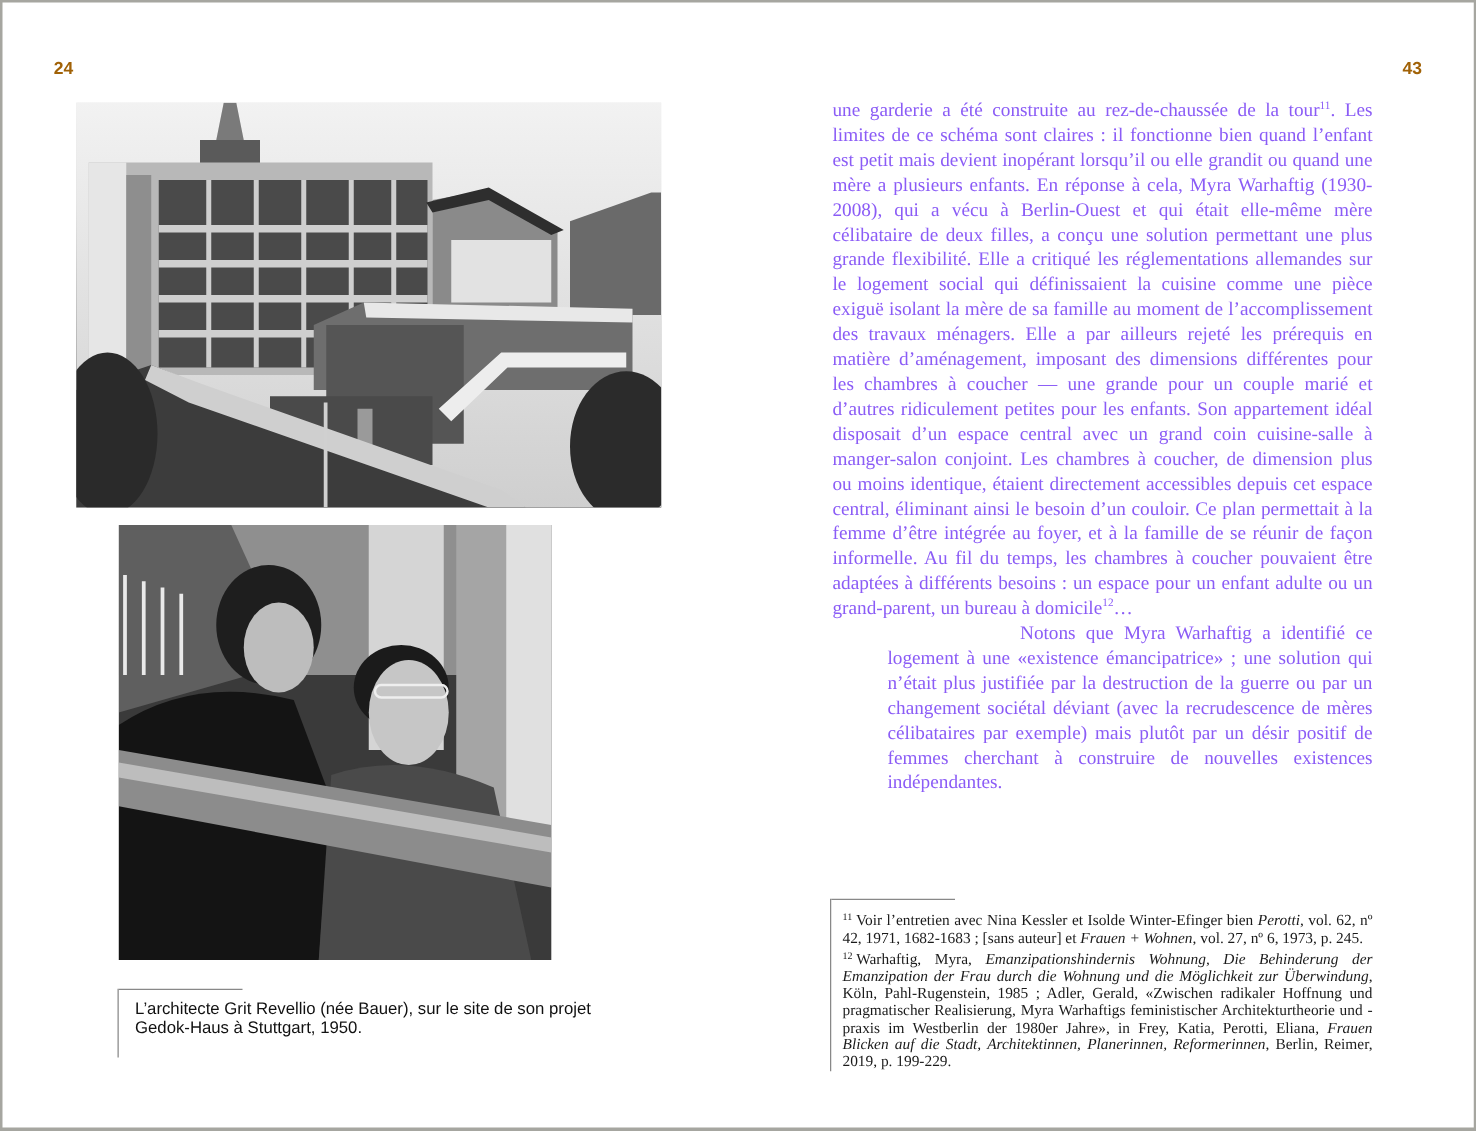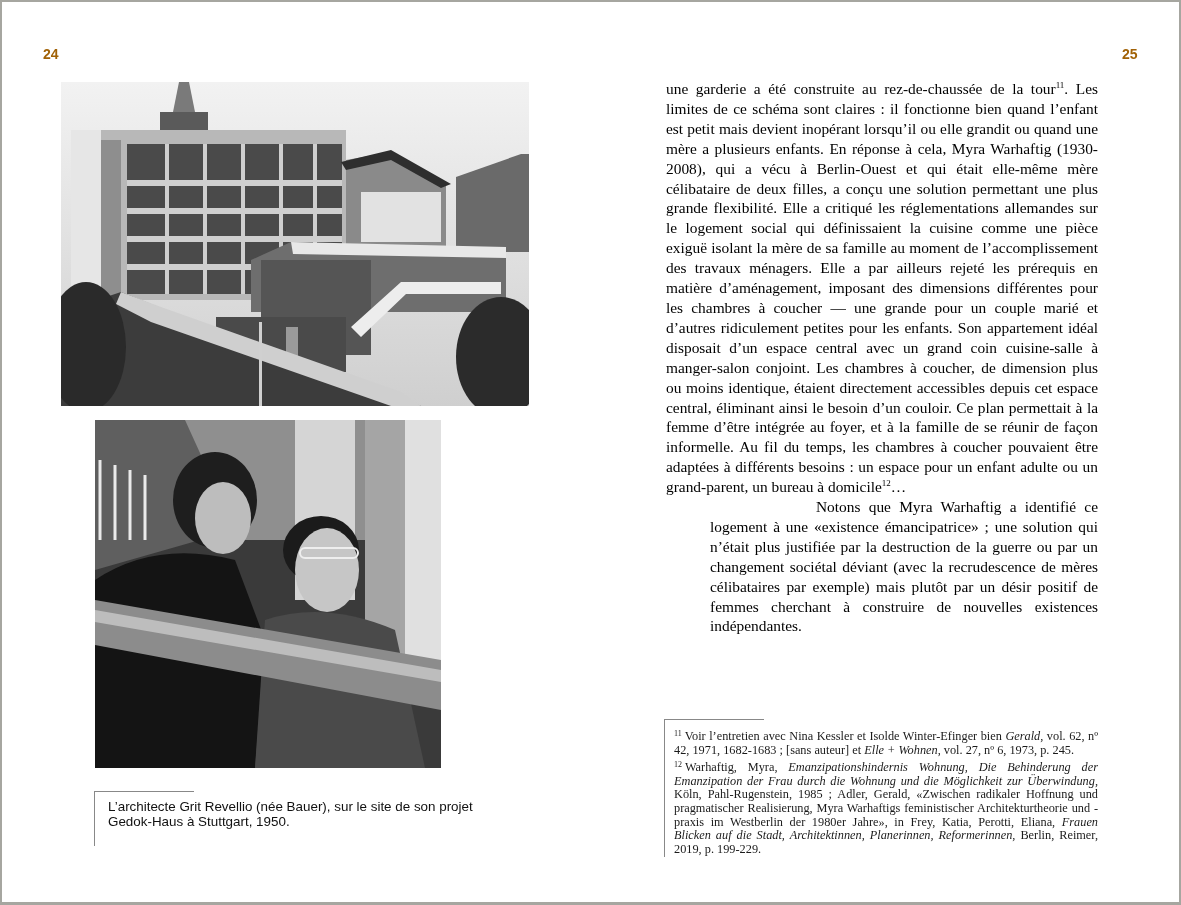--- a/index.html
+++ b/index.html
@@ -4,37 +4,37 @@
 <style>
   html,body{margin:0;padding:0;background:#fff;}
   body{width:1181px;height:905px;position:relative;overflow:hidden;}
   .frame{position:absolute;left:0;top:0;width:1181px;height:905px;box-sizing:border-box;border-top:2px solid #a6a6a0;border-left:2px solid #a6a6a0;border-right:2px solid #a6a6a0;border-bottom:3px solid #a6a6a0;}
   .pnum{position:absolute;top:46px;font-family:"Liberation Sans",sans-serif;font-weight:bold;font-size:14px;color:#a16207;}
   .photo{position:absolute;overflow:hidden;}
   .p1{left:61px;top:82px;width:468px;height:324px;background:linear-gradient(180deg,#ececec 0%,#d9d9d9 25%,#8a8a8a 55%,#555 80%,#3a3a3a 100%);}
   .p2{left:95px;top:420px;width:346px;height:348px;background:linear-gradient(135deg,#9a9a9a 0%,#555 40%,#2a2a2a 70%,#1a1a1a 100%);}
   .caption{position:absolute;left:94px;top:791px;width:380px;box-sizing:border-box;padding-left:13px;padding-top:8px;height:55px;border-left:1px solid #888;font-family:"Liberation Sans",sans-serif;font-weight:normal;font-size:13.4px;line-height:15px;color:#111;}
   .caption:before{content:"";position:absolute;left:0;top:0;width:99px;border-top:1px solid #888;}
-  .body{position:absolute;left:666px;top:79px;width:432px;font-family:"Liberation Serif",serif;font-size:15.4px;line-height:19.9px;color:#000000;text-align:justify;}
+  .body{position:absolute;left:666px;top:79px;width:432px;font-family:"Liberation Serif",serif;font-size:15.4px;line-height:19.9px;color:#8b5cf6;text-align:justify;}
   .body p{margin:0;}
   .body .indent{text-indent:106px;margin-left:44px;}
   sup{font-size:9px;line-height:0;vertical-align:6px;}
   .notes{position:absolute;left:664px;top:719px;width:434px;box-sizing:border-box;padding-left:9px;padding-top:8px;border-left:1px solid #888;font-family:"Liberation Serif",serif;font-size:12.3px;line-height:13.6px;color:#1a1a1a;text-align:justify;}
   .notes:before{content:"";position:absolute;left:0;top:0;width:99px;border-top:1px solid #888;}
   .notes p{margin:0 0 1px 0;}
   .notes .n{font-size:8px;vertical-align:4px;margin-right:3px;}
   svg{display:block;}
 </style>
 </head>
 <body>
 
 <div class="frame"></div>
 
 <div class="pnum" style="left:43px;">24</div>
-<div class="pnum" style="left:1122px;">25</div>
+<div class="pnum" style="left:1122px;">43</div>
 
 <div class="photo p1">
   <svg width="468" height="324" viewBox="0 0 468 324">
     <defs>
       <linearGradient id="sky" x1="0" y1="0" x2="0" y2="1">
           <stop offset="0" stop-color="#f2f2f2"></stop>
           <stop offset="1" stop-color="#cfcfcf"></stop>
         </linearGradient>
     </defs>
     <rect width="468" height="324" fill="url(#sky)"></rect>
@@ -116,15 +116,15 @@
   <span>L’architecte Grit Revellio (née Bauer), sur le site de son projet</span><br>
   <span>Gedok-Haus à Stuttgart, 1950.</span>
 </div>
 
 <div class="body">
   <p><span>une garderie a été construite au rez-de-chaussée de la tour</span><sup>11</sup><span>. Les limites de ce schéma sont claires : il fonctionne bien quand l’enfant est petit mais devient inopérant lorsqu’il ou elle grandit ou quand une mère a plusieurs enfants. En réponse à cela, Myra Warhaftig (1930-2008), qui a vécu à Berlin-Ouest et qui était elle-même mère célibataire de deux filles, a conçu une solution permettant une plus grande flexibilité. Elle a critiqué les réglementations allemandes sur le logement social qui définissaient la cuisine comme une pièce exiguë isolant la mère de sa famille au moment de l’accomplissement des travaux ménagers. Elle a par ailleurs rejeté les prérequis en matière d’aménagement, imposant des dimensions différentes pour les chambres à coucher — une grande pour un couple marié et d’autres ridiculement petites pour les enfants. Son appartement idéal disposait d’un espace central avec un grand coin cuisine-salle à manger-salon conjoint. Les chambres à coucher, de dimension plus ou moins identique, étaient directement accessibles depuis cet espace central, éliminant ainsi le besoin d’un couloir. Ce plan permettait à la femme d’être intégrée au foyer, et à la famille de se réunir de façon informelle. Au fil du temps, les chambres à coucher pouvaient être adaptées à différents besoins : un espace pour un enfant adulte ou un grand-parent, un bureau à domicile</span><sup>12</sup><span>…</span></p>
   <p class="indent">Notons que Myra Warhaftig a identifié ce logement à une «existence émancipatrice» ; une solution qui n’était plus justifiée par la destruction de la guerre ou par un changement sociétal déviant (avec la recrudescence de mères célibataires par exemple) mais plutôt par un désir positif de femmes cherchant à construire de nouvelles existences indépendantes.</p>
 </div>
 
 <div class="notes">
-  <p><span class="n">11</span><span>Voir l’entretien avec Nina Kessler et Isolde Winter-Efinger bien </span><i>Gerald</i><span>, vol. 62, nº 42, 1971, 1682-1683 ; [sans auteur] et </span><i>Elle + Wohnen</i><span>, vol. 27, nº 6, 1973, p. 245.</span></p>
+  <p><span class="n">11</span><span>Voir l’entretien avec Nina Kessler et Isolde Winter-Efinger bien </span><i>Perotti</i><span>, vol. 62, nº 42, 1971, 1682-1683 ; [sans auteur] et </span><i>Frauen + Wohnen</i><span>, vol. 27, nº 6, 1973, p. 245.</span></p>
   <p><span class="n">12</span><span>Warhaftig, Myra, </span><i>Emanzipationshindernis Wohnung, Die Behinderung der Emanzipation der Frau durch die Wohnung und die Möglichkeit zur Überwindung</i><span>, Köln, Pahl-Rugenstein, 1985 ; Adler, Gerald, «Zwischen radikaler Hoffnung und pragmatischer Realisierung, Myra Warhaftigs feministischer Architekturtheorie und -praxis im Westberlin der 1980er Jahre», in Frey, Katia, Perotti, Eliana, </span><i>Frauen Blicken auf die Stadt, Architektinnen, Planerinnen, Reformerinnen</i><span>, Berlin, Reimer, 2019, p. 199-229.</span></p>
 </div>
 
 </body></html>

